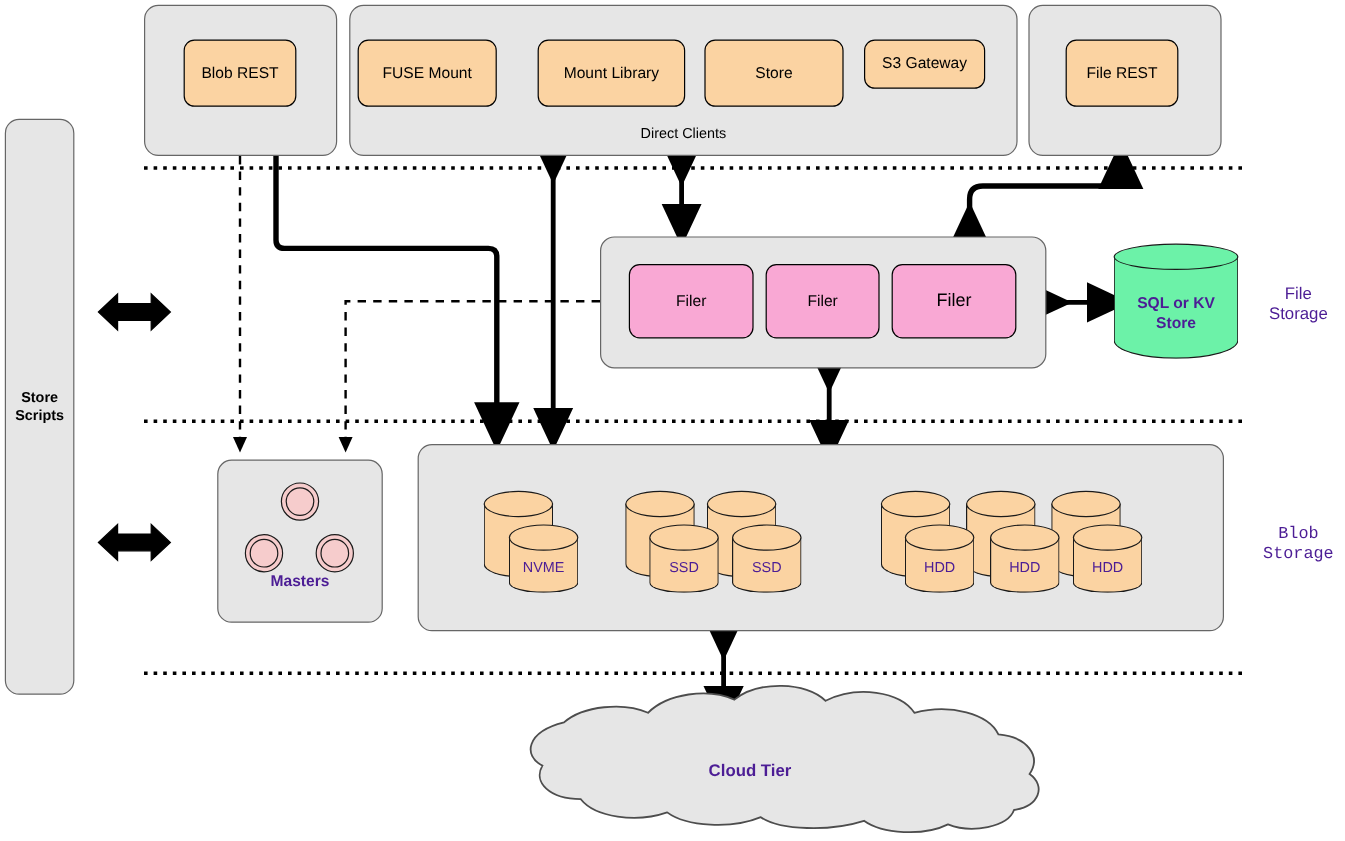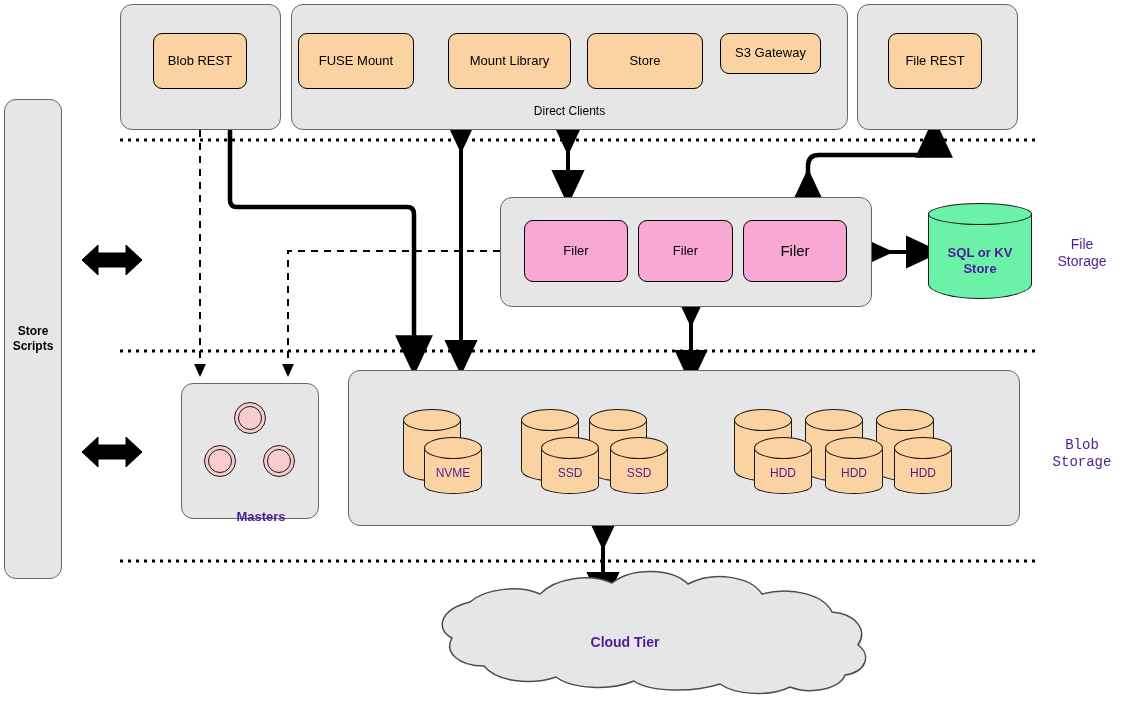--- a/index.html
+++ b/index.html
@@ -149,21 +149,21 @@
   </div>
   <div class="lbl fz14" style="left:1046px;top:437px;width:72px;font-family:Liberation Mono, monospace;">
     <span>Blob</span><br>
     <span>Storage</span>
   </div>
 
   <div class="grp" style="left:181px;top:383px;width:138px;height:136px;"></div>
   <div class="mcirc" style="left:234px;top:402px;"></div>
   <div class="mcirc" style="left:204px;top:445px;"></div>
   <div class="mcirc" style="left:263px;top:445px;"></div>
-  <div class="lbl fz13 bold" style="left:181px;top:509px;width:138px;padding-left:11px;">Masters</div>
+  <div class="lbl fz13 bold" style="left:181px;top:476px;width:138px;">Masters</div>
 
   <div class="grp" style="left:348px;top:370px;width:672px;height:156px;"></div>
 
   <div class="cyl" style="left:403px;top:409px;width:58px;height:72px;">
     <div class="body"></div>
     <div class="top"></div>
   </div>
   <div class="cyl" style="left:424px;top:437px;width:58px;height:57px;">
     <div class="body"></div>
     <div class="top"></div>

